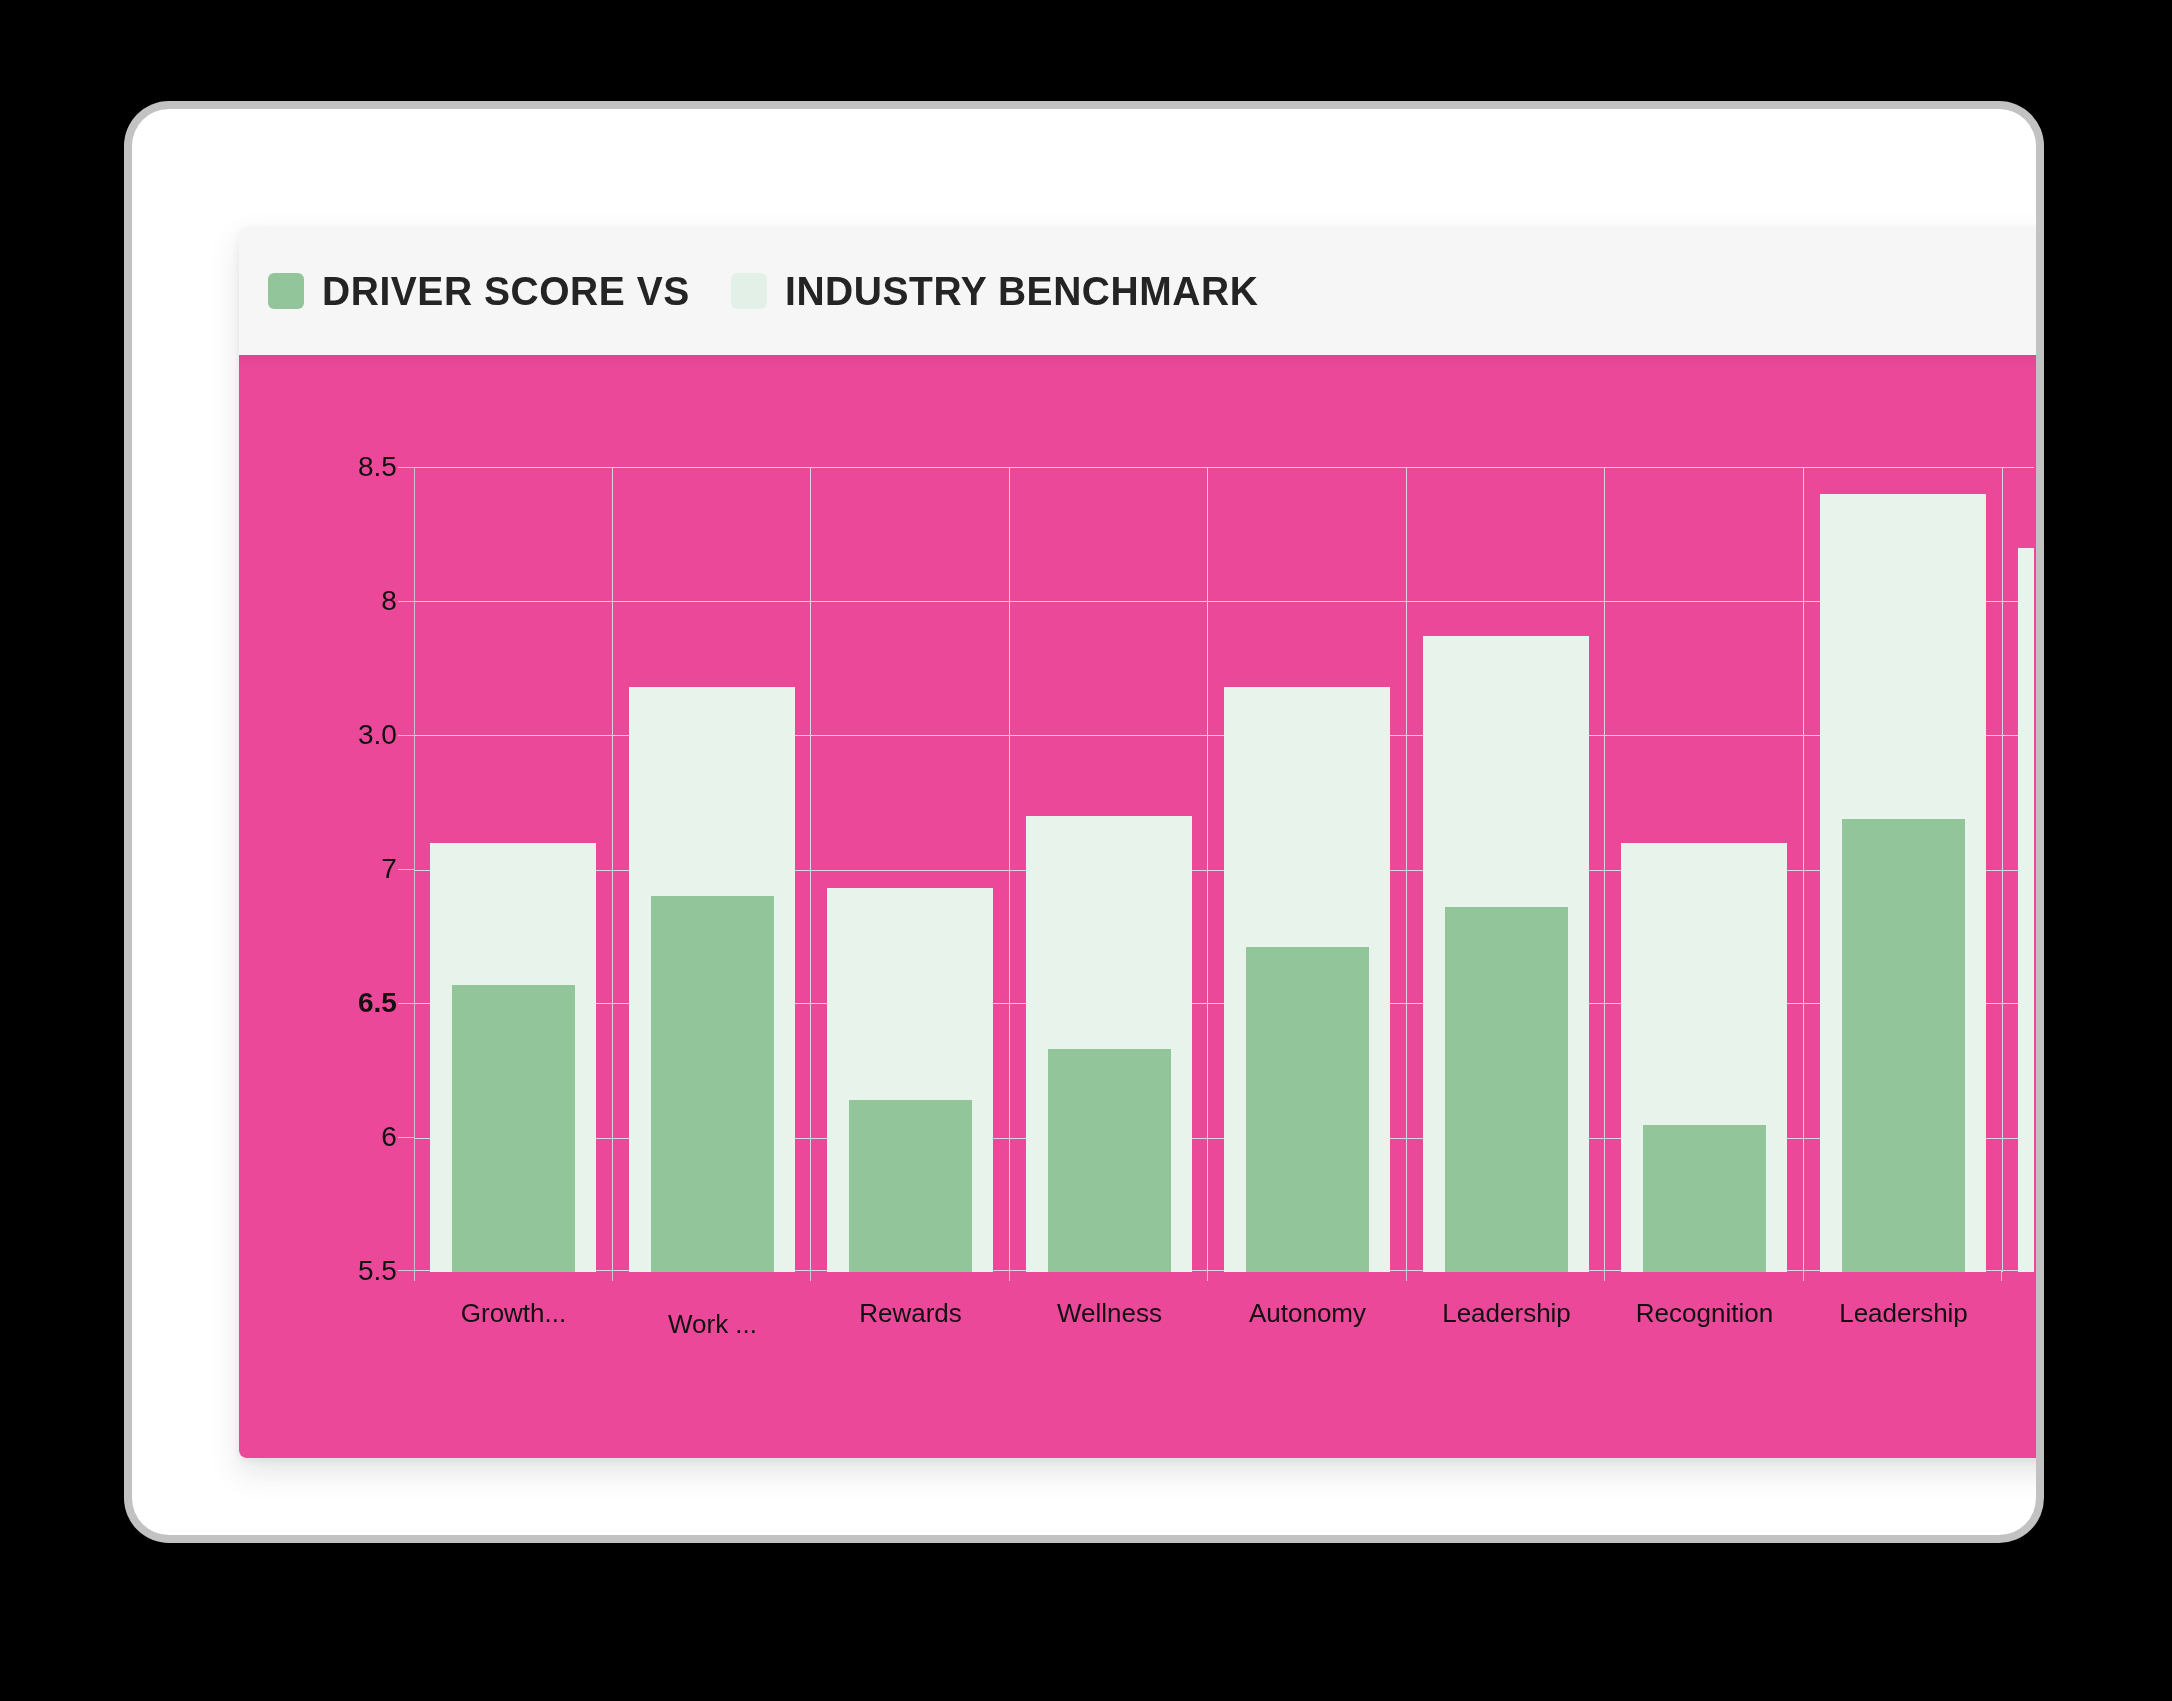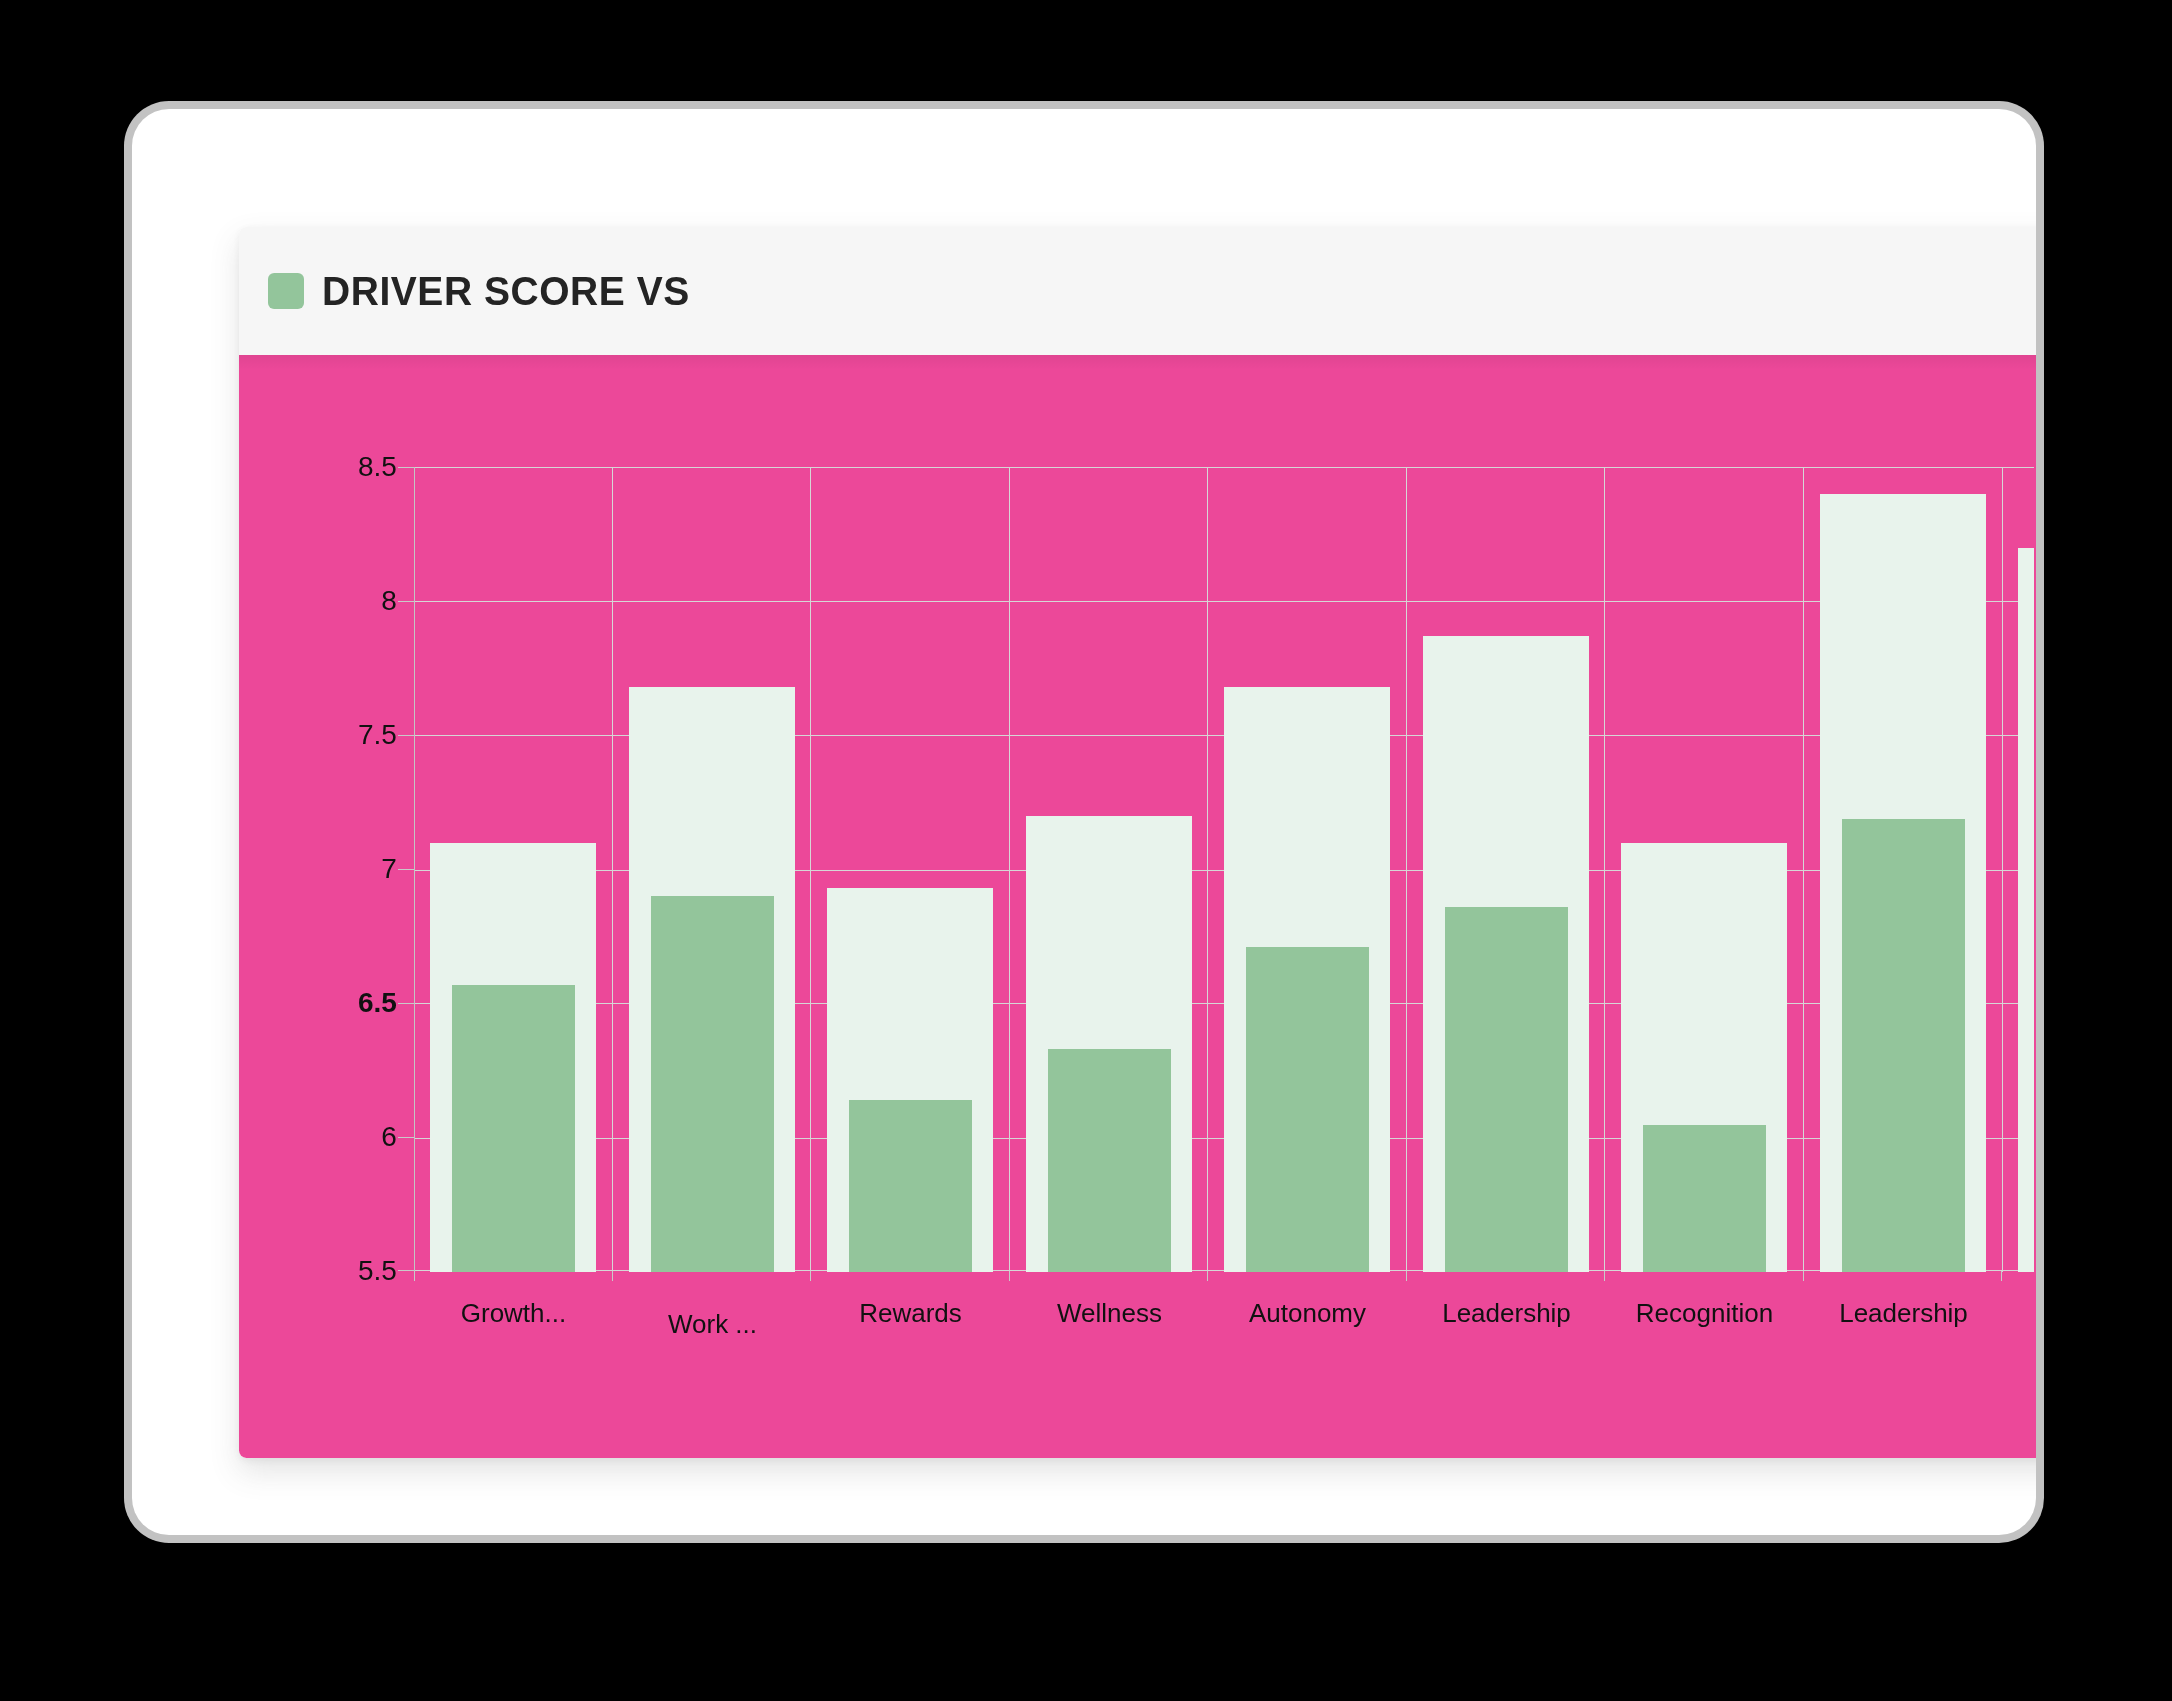--- a/index.html
+++ b/index.html
@@ -41,20 +41,24 @@
 <body>
 
 <div class="card">
   <section class="panel">
     <header class="panel-header">
       <div class="legend">
         <div class="legend-item">
           <span class="swatch" id="swatch-0" style="background: rgb(147, 197, 155);"></span>
           <span class="legend-label">DRIVER SCORE VS</span>
         </div>
+        <div class="legend-item">
+          <span class="swatch" id="swatch-1" style="background: rgb(226, 240, 231);"></span>
+          <span class="legend-label">INDUSTRY BENCHMARK</span>
+        </div>
       </div>
     </header>
     <div class="chart-area" id="chart-area">
       <div id="plot">
           <div class="hgrid" style="top: 0px;"></div>
           <div class="hgrid" style="top: 134px;"></div>
           <div class="hgrid" style="top: 268px;"></div>
           <div class="hgrid" style="top: 403px;"></div>
           <div class="hgrid" style="top: 536px;"></div>
           <div class="hgrid" style="top: 671px;"></div>
@@ -85,21 +89,21 @@
           <div class="bar" style="left: 832px; width: 123px; height: 325px; background: rgb(147, 197, 155);"></div>
           <div class="bar" style="left: 1031px; width: 123px; height: 365px; background: rgb(147, 197, 155);"></div>
           <div class="bar" style="left: 1229px; width: 123px; height: 147px; background: rgb(147, 197, 155);"></div>
           <div class="bar" style="left: 1428px; width: 123px; height: 453px; background: rgb(147, 197, 155);"></div>
         </div>
     <div class="ytick" style="left: 159px; top: 112px;"></div>
         <div class="ylabel" style="top: 96px;">8.5</div>
         <div class="ytick" style="left: 159px; top: 246px;"></div>
         <div class="ylabel" style="top: 230px;">8</div>
         <div class="ytick" style="left: 159px; top: 380px;"></div>
-        <div class="ylabel" style="top: 364px;">7.5</div>
+        <div class="ylabel" style="top: 364px;">3.0</div>
         <div class="ytick" style="left: 159px; top: 514px;"></div>
         <div class="ylabel" style="top: 498px;">7</div>
         <div class="ytick" style="left: 159px; top: 648px;"></div>
         <div class="ylabel" style="top: 632px; font-weight: bold;">6.5</div>
         <div class="ytick" style="left: 159px; top: 782px;"></div>
         <div class="ylabel" style="top: 766px;">6</div>
         <div class="ytick" style="left: 159px; top: 915px;"></div>
         <div class="ylabel" style="top: 900px;">5.5</div>
         <div class="xtick" style="left: 175px; top: 916px;"></div>
         <div class="xtick" style="left: 373px; top: 916px;"></div>

